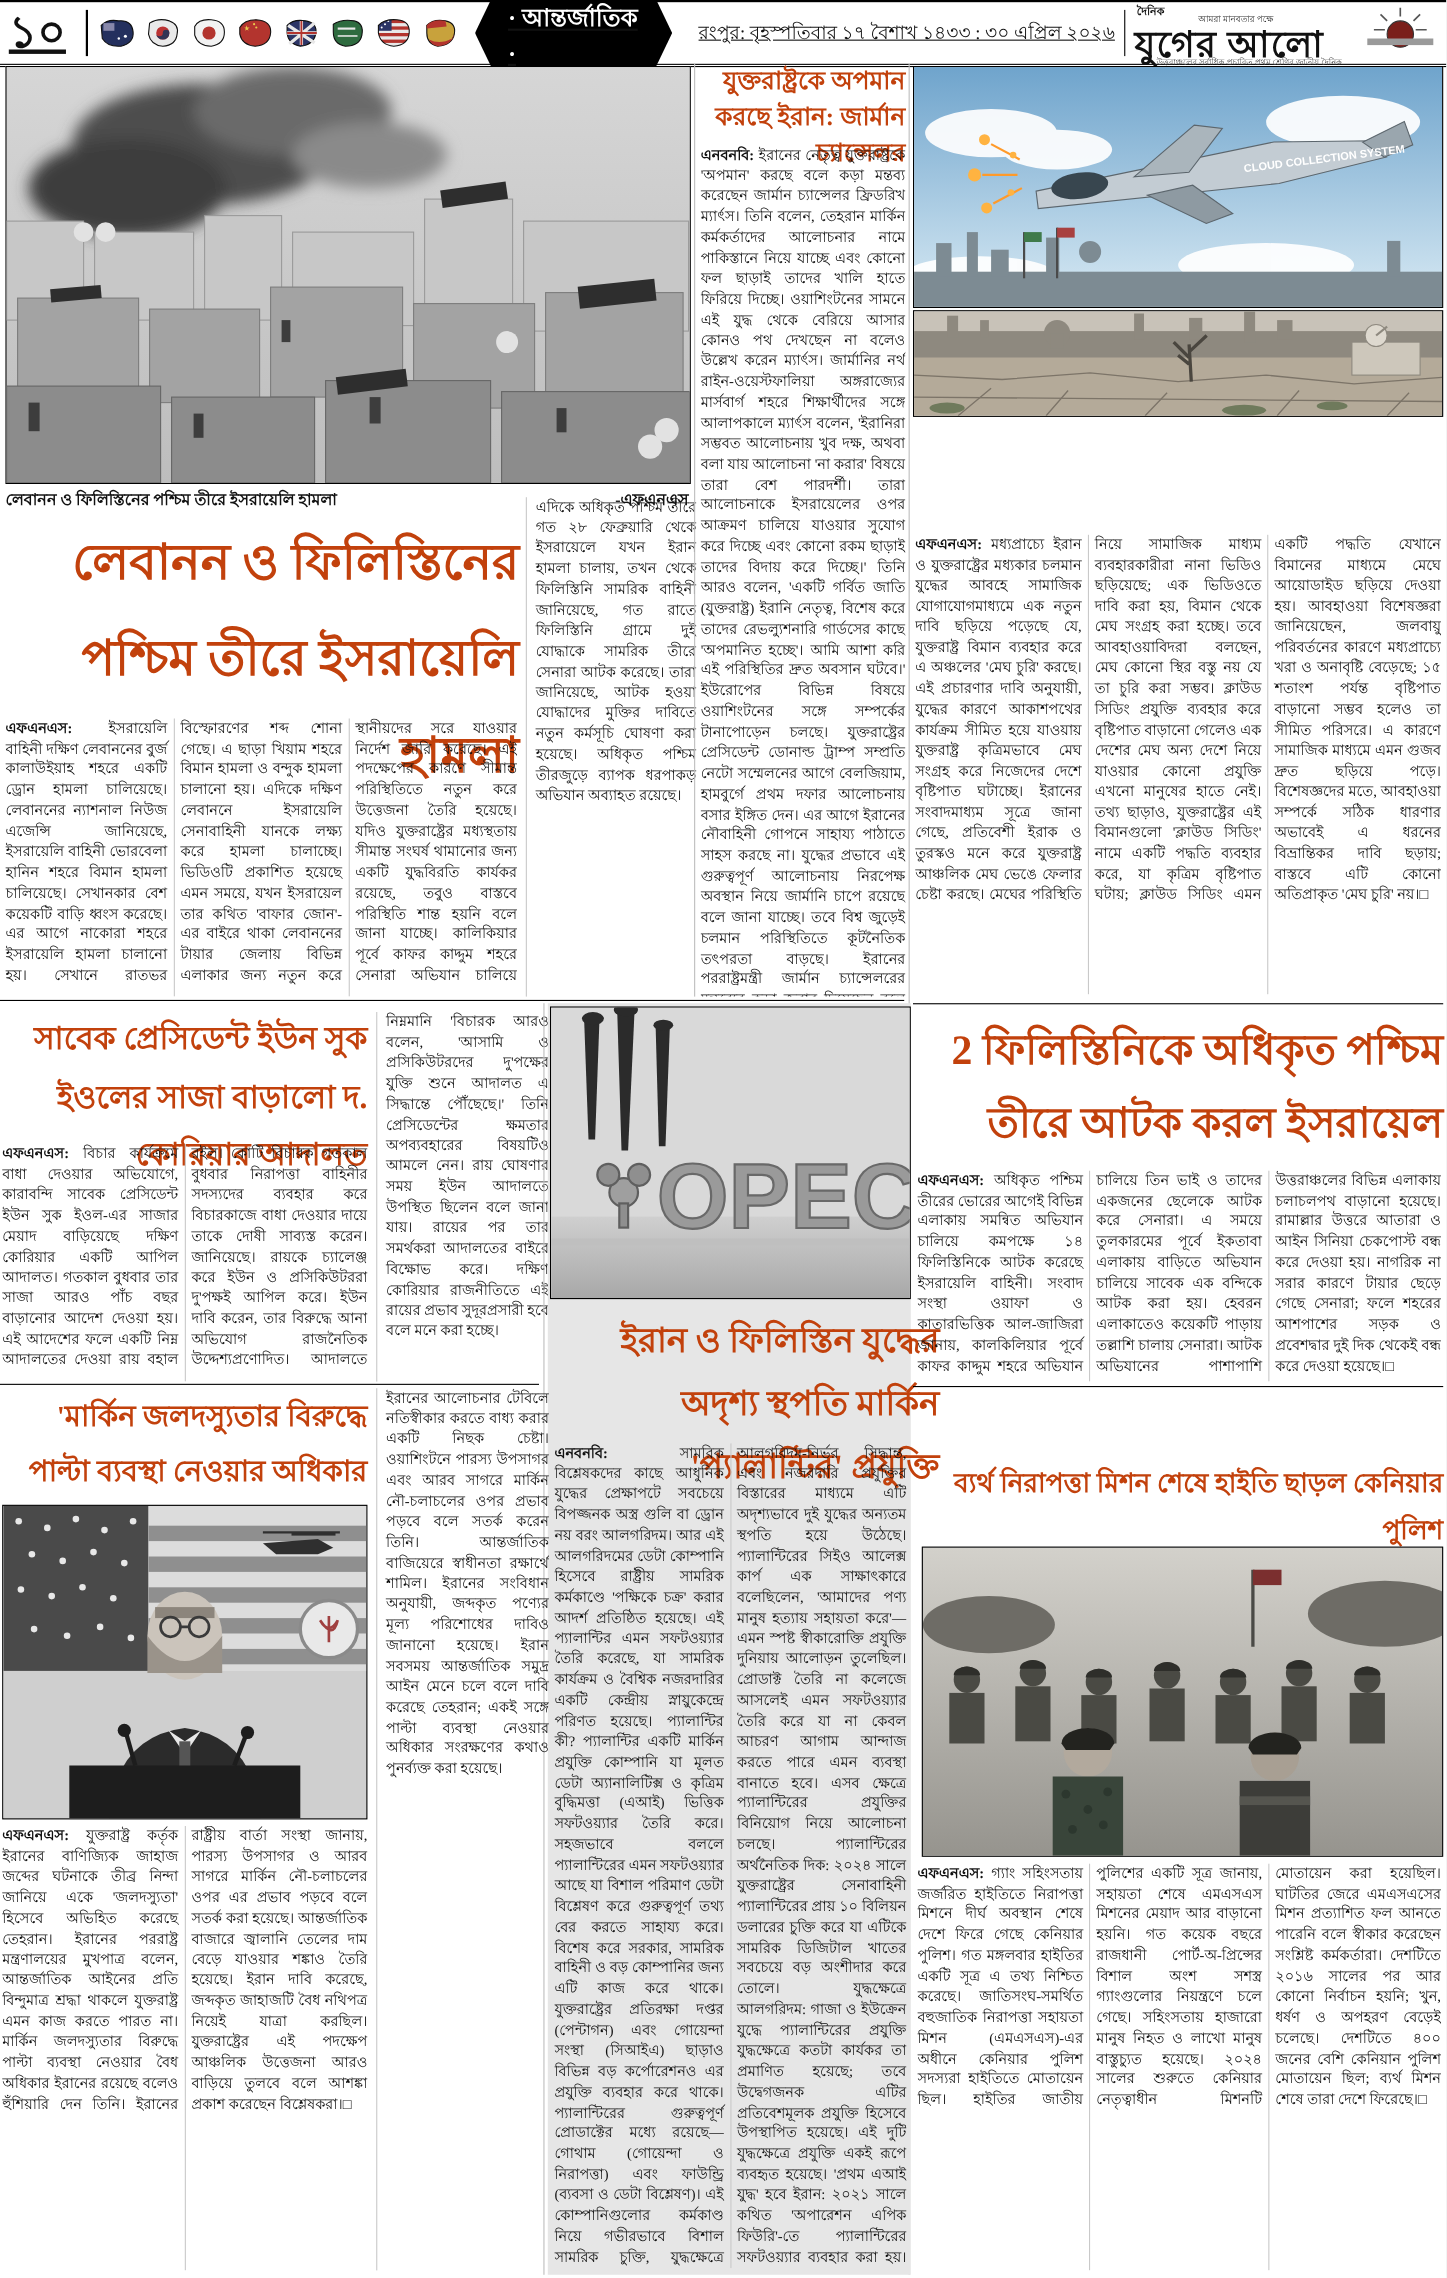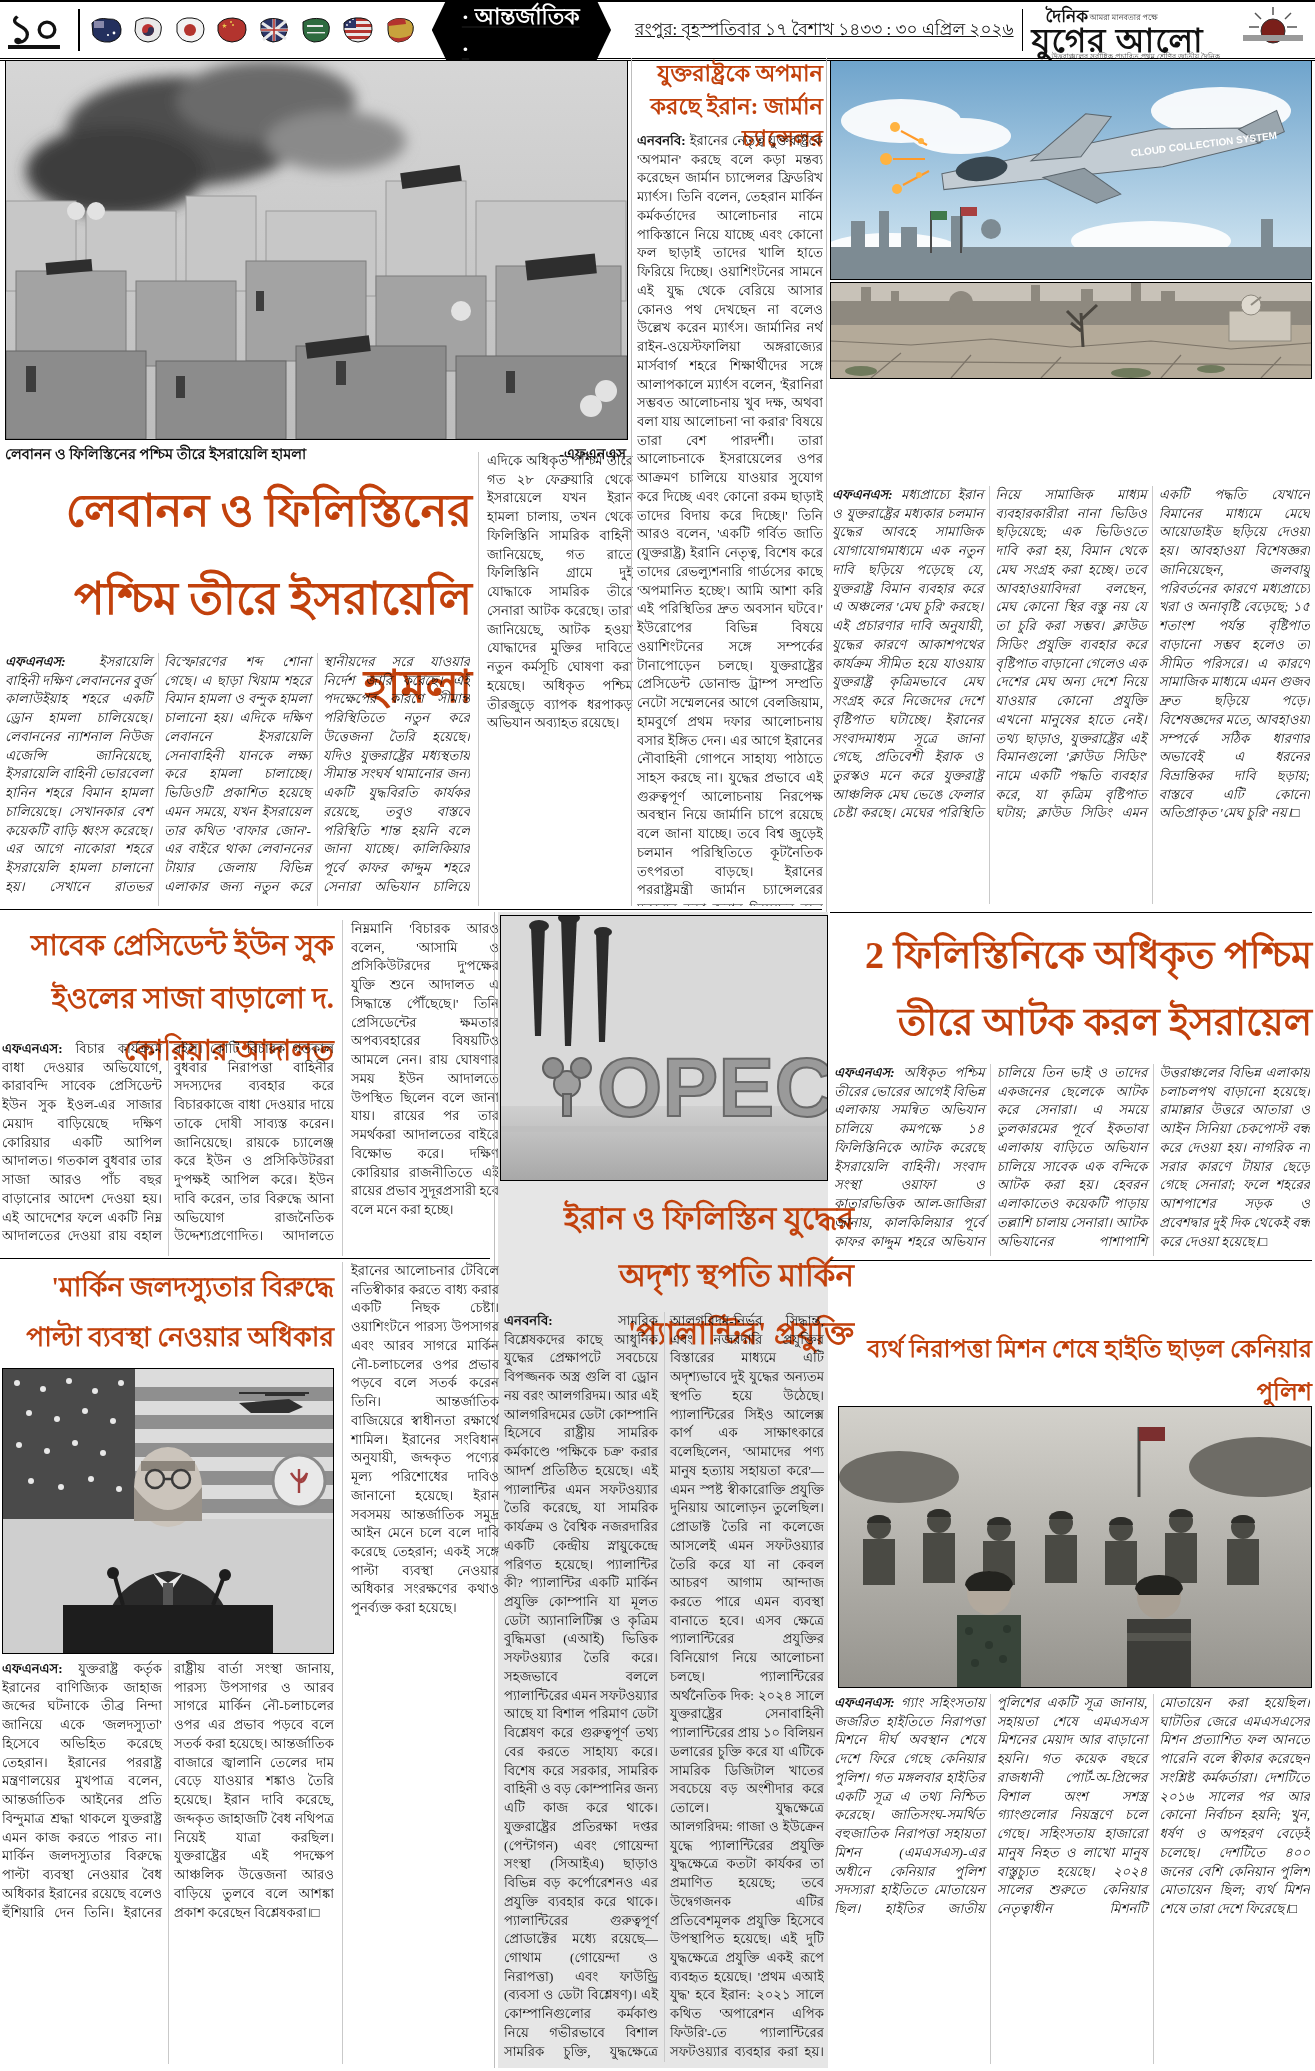--- a/index.html
+++ b/index.html
@@ -10,30 +10,30 @@
   #hdr{left:0;top:0;width:1315px;height:56px;border-top:2px solid #000;border-bottom:3px double #000;
        display:flex;align-items:center;text-decoration:underline;}
   #pgnum{font-size:40px;font-weight:bold;padding:0 10px 0 8px;line-height:1;}
   .vbar{width:2px;height:42px;background:#000;margin:0 8px;}
   #flags{display:flex;gap:6px;align-items:center;}
   #flags svg{display:block;}
   #secband{margin-left:14px;background:#000;color:#fff;font-weight:bold;font-size:22px;
            padding:6px 30px;clip-path:polygon(0 50%,18px 0,calc(100% - 18px) 0,100% 50%,calc(100% - 18px) 100%,18px 100%);}
   #dateline{font-size:17px;margin-left:24px;white-space:nowrap;}
   #logo{margin-left:auto;margin-right:10px;text-align:left;position:relative;width:300px;height:54px;}
-  #logo .pre{font-size:17px;font-weight:bold;position:absolute;left:14px;top:0;}
+  #logo .pre{font-size:10px;font-weight:bold;position:absolute;left:2px;top:0;}
   #logo .tag{font-size:8px;position:absolute;left:58px;top:8px;color:#333;}
   #logo .main{font-size:33px;font-weight:bold;position:absolute;left:0;top:12px;letter-spacing:1px;}
   #logo .sub{font-size:7.5px;position:absolute;left:20px;top:48px;color:#444;}
   #logo svg{position:absolute;right:0;top:2px;}
   
   .headline{font-weight:bold;text-align:right;color:#c2410c;}
   .body{font-size:13.2px;line-height:1.42;text-align:justify;overflow:hidden;}
   .cols2{column-count:2;column-gap:12px;column-rule:1px solid #c9c9c9;}
-  .cols3{column-count:3;column-gap:12px;column-rule:1px solid #c9c9c9;font-style:italic;}
+  .cols3{column-count:3;column-gap:12px;column-rule:1px solid #c9c9c9;}
   .sidecol{border-left:1px solid #c9c9c9;padding-left:8px;}
   .caption{font-size:14.5px;font-weight:bold;display:flex;justify-content:space-between;}
   .photo{border:1.5px solid #000;background:#ccc;}
   .photo svg{display:block;}
   .vrule{width:1px;background:#bdbdbd;}
   .hrule{height:1px;background:#000;}
   .graybox{background:#e6e6e6;}
   b.agency{font-weight:bold;}
 </style>
 </head>

